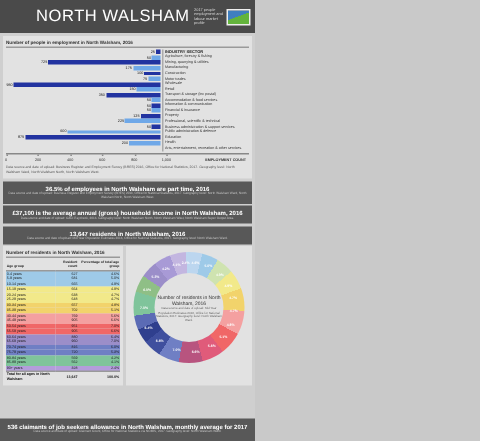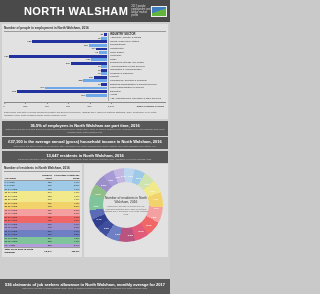--- a/index.html
+++ b/index.html
@@ -6,21 +6,21 @@
   body{
     width:170px;height:294px;overflow:hidden;
     background:#c9c9c9;
     font-family:"Liberation Sans", sans-serif;
     -webkit-font-smoothing:none;
   }
   .page{width:170px;height:294px;position:relative;background:#cfcfcf;}
 
   
   .header{height:22px;background:#4a4a4a;display:flex;align-items:center;padding:0 3px;box-sizing:border-box;}
-  .htitle{color:#ffffff;font-size:11px;font-weight:bold;letter-spacing:.4px;line-height:11px;white-space:nowrap;padding-left:21px;}
+  .htitle{color:#ffffff;font-size:11px;font-weight:normal;letter-spacing:.4px;line-height:11px;white-space:nowrap;padding-left:21px;}
   .hsub{color:#d9d9d9;font-size:2.6px;line-height:3.1px;margin-left:3px;flex:1;}
   .hlogo{width:16px;height:11px;background:linear-gradient(160deg,#3f7fbf 0%,#3f7fbf 45%,#63b43c 46%,#63b43c 100%);border:.5px solid #eee;box-sizing:border-box;}
 
   
   .panel{background:#e2e2e2;margin:2px;padding:2px;box-sizing:border-box;}
   .ptitle{font-size:3.1px;font-weight:bold;color:#333;border-bottom:.5px solid #9a9a9a;padding-bottom:1px;margin-bottom:1px;}
 
   
   .chartwrap{display:flex;height:68px;}
   .bars{flex:1;position:relative;padding-right:1px;}

